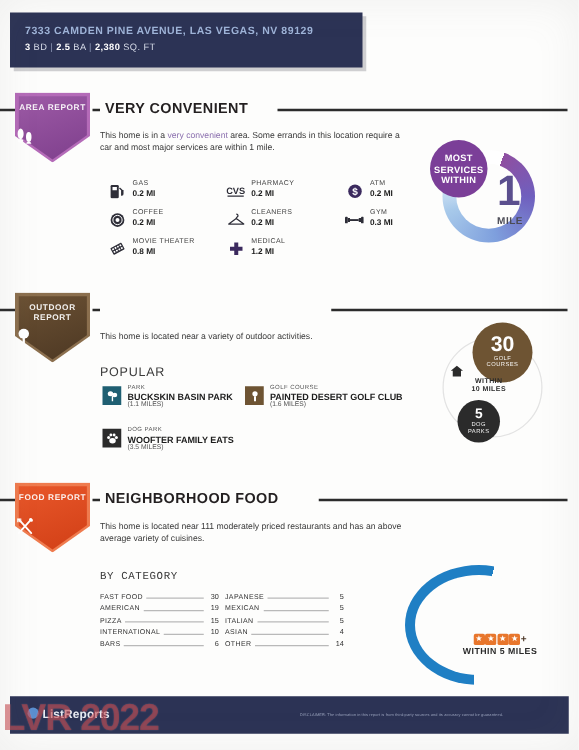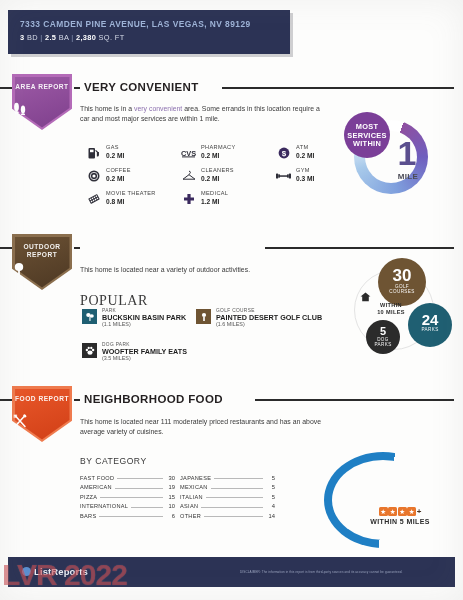--- a/index.html
+++ b/index.html
@@ -95,21 +95,21 @@
   .ring1 .big{
     position:absolute;left:46px;top:24px;width:34px;text-align:center;
     font-size:34px;font-weight:bold;color:#5b4f8e;line-height:34px;
   }
   .ring1 .unit{
     position:absolute;left:46px;top:60px;width:36px;text-align:center;
     font-size:8px;font-weight:bold;color:#4b4b55;letter-spacing:.4px;
   }
 
   
-  .poptitle{position:absolute;font-size:14px;letter-spacing:.6px;color:#3a3a3a;font-family:Liberation Serif, serif;}
+  .poptitle{position:absolute;font-size:10px;letter-spacing:.6px;color:#3a3a3a;}
   .pitem{position:absolute;}
   .pitem .sq{position:absolute;left:0;top:1px;width:15px;height:15px;
     display:flex;align-items:center;justify-content:center;color:#fff;font-size:9px;}
   .pitem .cat{position:absolute;left:20px;top:-0.5px;font-size:4.8px;
     letter-spacing:.35px;color:#555;white-space:nowrap;}
   .pitem .nm{position:absolute;left:20px;top:5px;font-size:7.2px;
     font-weight:bold;color:#1d1d1d;white-space:nowrap;}
   .pitem .mi{position:absolute;left:20px;top:12.5px;font-size:5.4px;
     color:#555;white-space:nowrap;}
 
@@ -432,24 +432,20 @@
 
   <div class="odc">
     <div class="ghost"></div>
 
     <div class="c golf">
       <div class="n">30</div>
       <div class="l">GOLF</div>
       <div class="l">COURSES</div>
     </div>
 
-    <div class="c parks">
-      <div class="n">24</div>
-      <div class="l">PARKS</div>
-    </div>
 
     <div class="c dogs">
       <div class="n">5</div>
       <div class="l">DOG</div>
       <div class="l">PARKS</div>
     </div>
 
     <div class="mid">
       <div class="hic">
         <svg width="11" height="10" viewBox="0 0 11 10">
@@ -483,21 +479,21 @@
       </div>
     </div>
 
     <div class="hline" style="left:0px;top:13px;width:12px;"></div>
     <div class="hline" style="left:74px;top:13px;width:6px;"></div>
     <div class="htitle" style="left:84px;top:7px;">NEIGHBORHOOD FOOD</div>
     <div class="hline" style="left:255px;top:13px;width:199px;"></div>
 
     <div class="blurb" style="left:80px;top:31px;width:245px;">This home is located near 111 moderately priced restaurants and has an above average variety of cuisines.</div>
 
-    <div class="bycat" style="left:80px;top:70px;">BY CATEGORY</div>
+    <div class="bycat" style="left:80px;top:70px;font-family:Liberation Mono, monospace;">BY CATEGORY</div>
 
     <div class="cat-col" style="left:80px;top:85px;">
       <div class="crow">
         <span class="nm">FAST FOOD</span>
         <span class="dots"></span>
         <span class="v">30</span>
       </div>
       <div class="crow">
         <span class="nm">AMERICAN</span>
         <span class="dots"></span>

